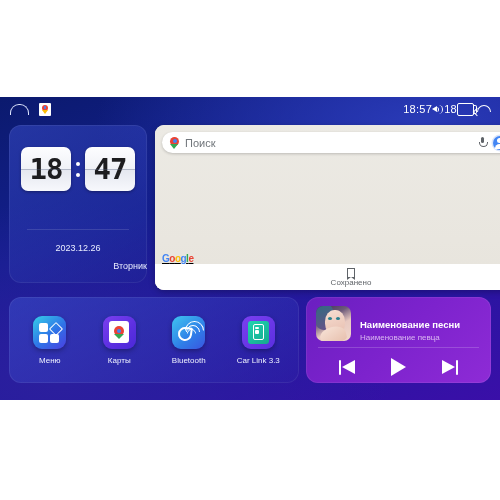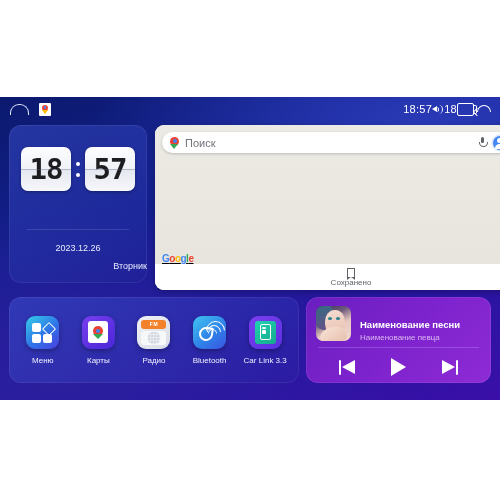--- a/index.html
+++ b/index.html
@@ -222,21 +222,21 @@
   <div id="clock-widget">
     <div class="flip-row">
       <div class="flip-card">
         <span>18</span>
       </div>
       <div class="flip-colon">
           <i></i>
           <i></i>
         </div>
       <div class="flip-card">
-        <span>57</span>
+        <span>47</span>
       </div>
     </div>
     <div class="clk-sep"></div>
     <div class="clk-date">2023.12.26</div>
     <div class="clk-day">Вторник</div>
   </div>
 
   <div id="map-widget">
     <div class="map-canvas"></div>
 
@@ -293,29 +293,20 @@
           <div class="sp-pin">
             <b class="spp1"></b>
               <b class="spp2"></b>
               <b class="spp3"></b>
           </div>
         </div>
       </div>
       <div class="app-label">Карты</div>
     </div>
 
-    <div class="app">
-      <div class="app-tile tile-radio">
-        <div class="radio-fm">FM</div>
-        <div class="radio-body">
-          <div class="radio-grille"></div>
-        </div>
-      </div>
-      <div class="app-label">Радио</div>
-    </div>
 
     <div class="app">
       <div class="app-tile tile-bt">
         <span class="bt-phone"></span>
         <span class="wave w1"></span>
           <span class="wave w2"></span>
           <span class="wave w3"></span>
       </div>
       <div class="app-label">Bluetooth</div>
     </div>

